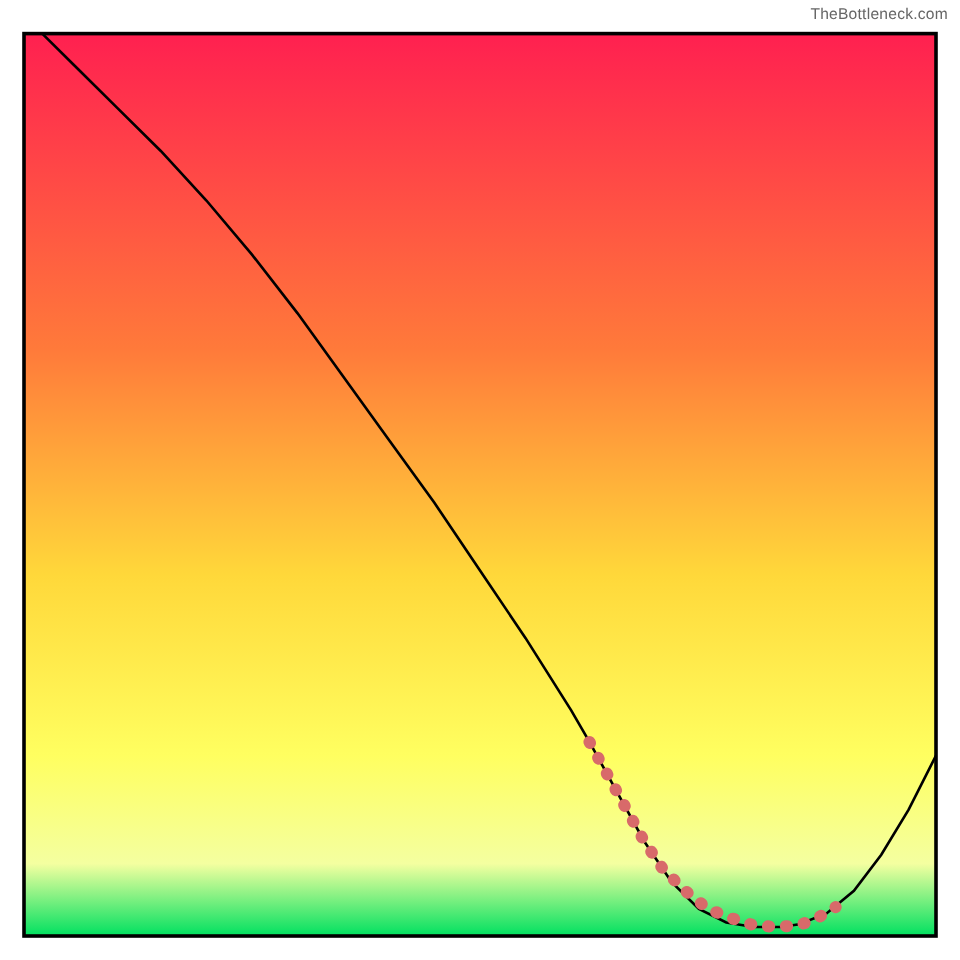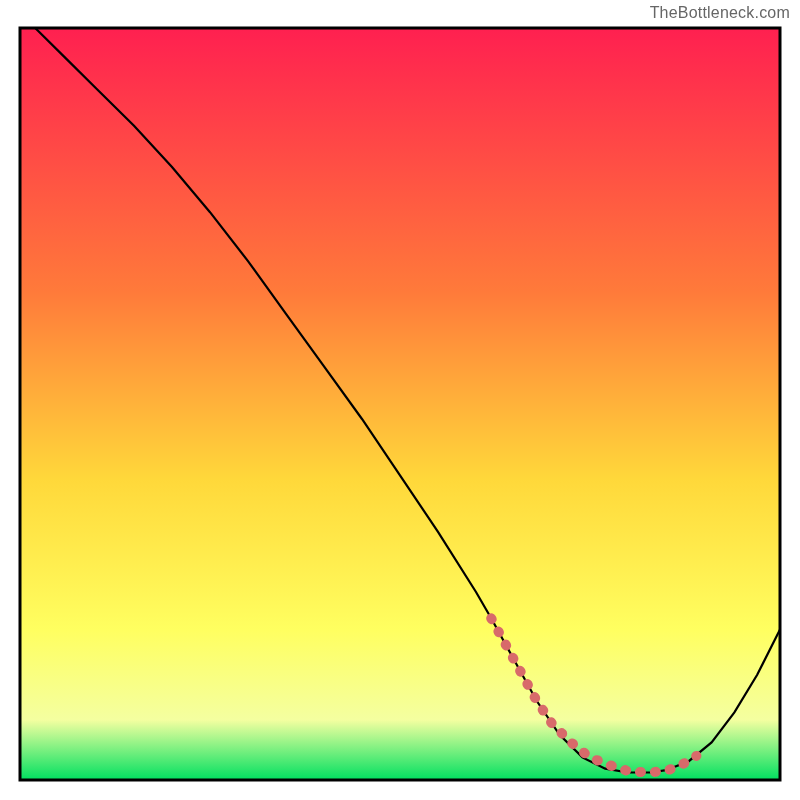--- a/index.html
+++ b/index.html
@@ -14,21 +14,21 @@
   .wrap {
     position: relative;
     width: 800px;
     height: 800px;
   }
   .watermark {
     position: absolute;
     top: 4px;
     right: 10px;
     color: #666;
-    font-size: 16px;
+    font-size: 13px;
     font-weight: 500;
     letter-spacing: 0.2px;
     user-select: none;
   }
   svg {
     display: block;
   }
 </style>
 </head>
 <body>

